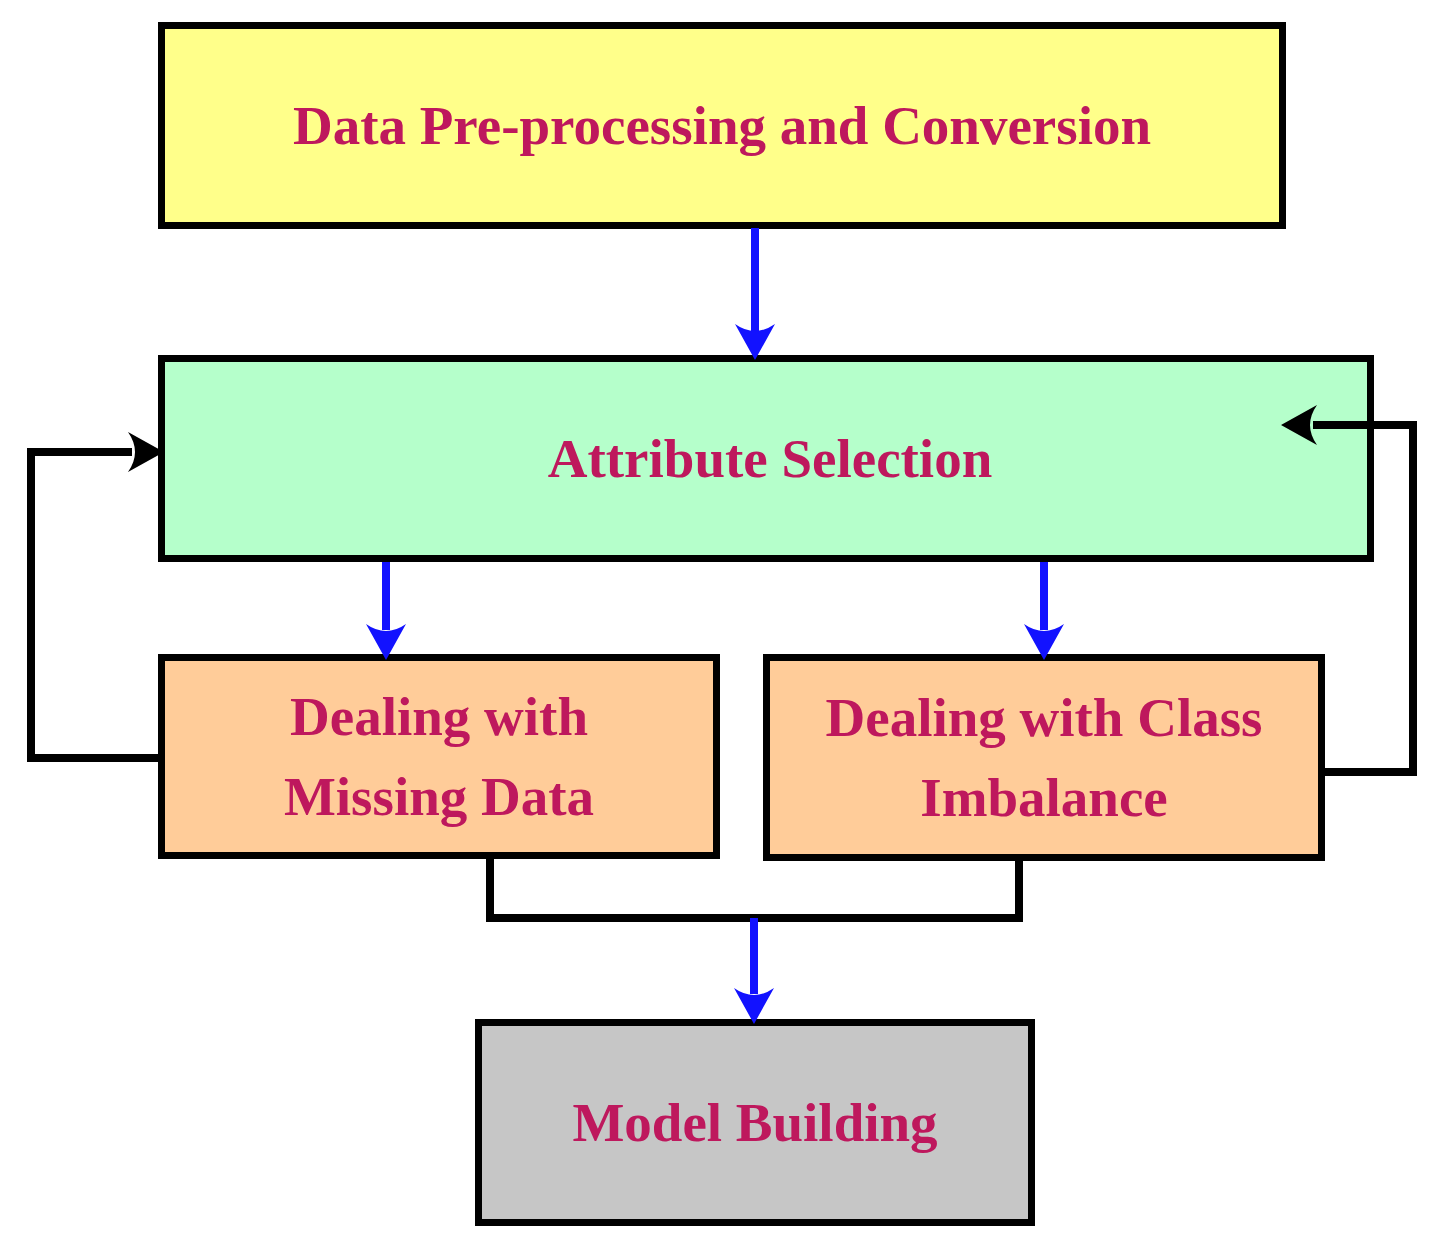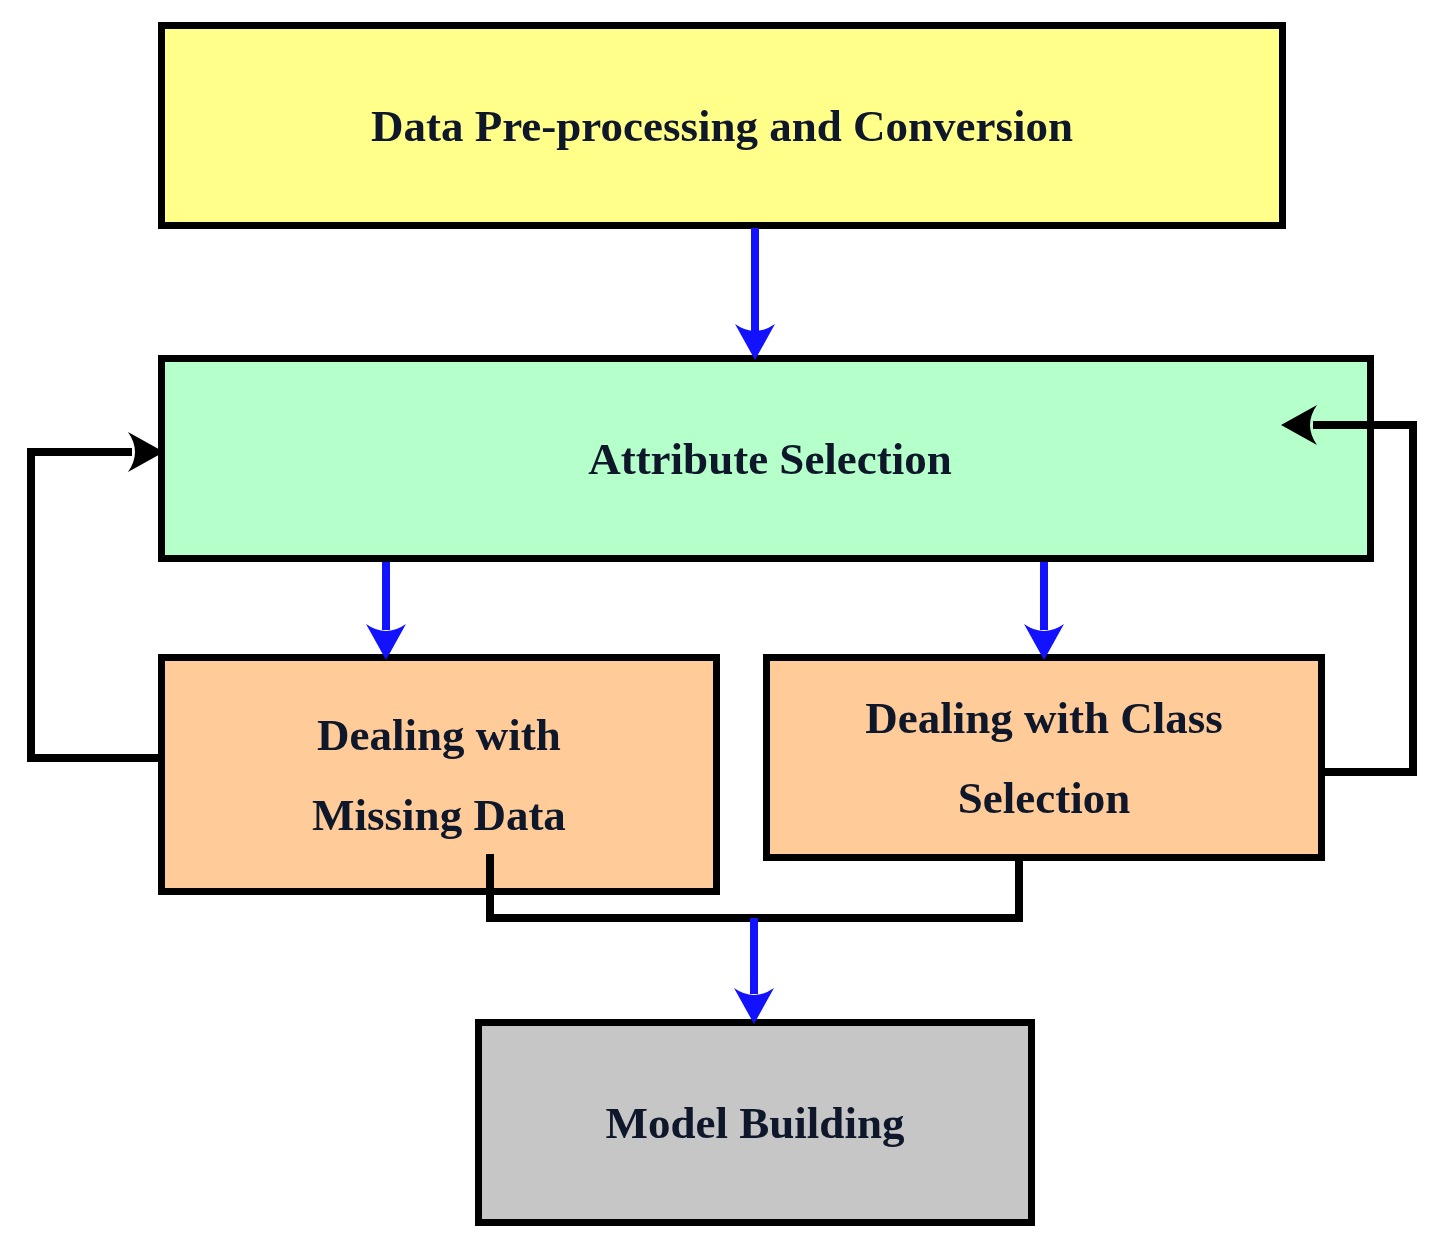--- a/index.html
+++ b/index.html
@@ -15,29 +15,29 @@
     position: absolute;
     border: 7px solid #000000;
     box-sizing: border-box;
     display: flex;
     align-items: center;
     justify-content: center;
     text-align: center;
   }
   .node .label {
     font-weight: bold;
-    font-size: 45px;
+    font-size: 55px;
     line-height: 80px;
-    color: #0f172a;
+    color: #be185d;
     white-space: pre-line;
     letter-spacing: 0px;
   }
   .node-preprocessing { left: 158px; top:   22px; width: 1128px; height: 207px; }
   .node-attribute     { left: 158px; top:  355px; width: 1216px; height: 207px; padding-left: 8px; }
-  .node-missing       { left: 158px; top:  654px; width:  562px; height: 241px; }
+  .node-missing       { left: 158px; top:  654px; width:  562px; height: 205px; }
   .node-imbalance     { left: 763px; top:  654px; width:  562px; height: 207px; }
   .node-model         { left: 475px; top: 1019px; width:  560px; height: 207px; }
   .connector-layer {
     position: absolute;
     left: 0; top: 0;
     width: 1444px;
     height: 1248px;
     pointer-events: none;
   }
 </style>
@@ -54,21 +54,21 @@
     <div class="label">Attribute Selection</div>
   </div>
 
   <div class="node node-missing" style="background-color: rgb(255, 204, 153);">
     <div class="label">Dealing with
 Missing Data</div>
   </div>
 
   <div class="node node-imbalance" style="background-color: rgb(255, 204, 153);">
     <div class="label">Dealing with Class
-Selection</div>
+Imbalance</div>
   </div>
 
   <div class="node node-model" style="background-color: rgb(198, 198, 198); justify-content: center;">
     <div class="label">Model Building</div>
   </div>
 
   <svg class="connector-layer" width="1444" height="1248" viewBox="0 0 1444 1248">
 
     <g>
       <line x1="755" y1="228" x2="755" y2="332" stroke-width="8" stroke="#1212FF"></line>

